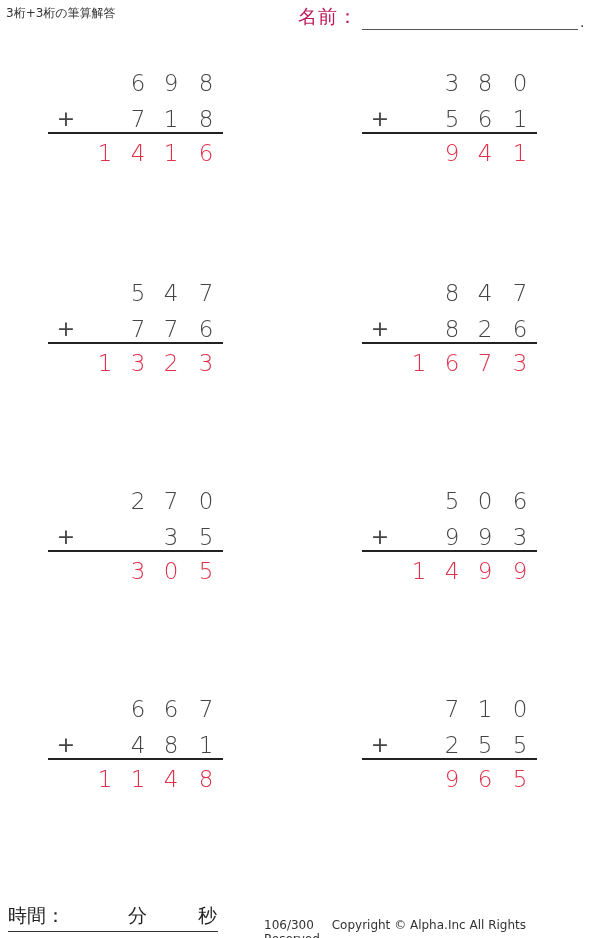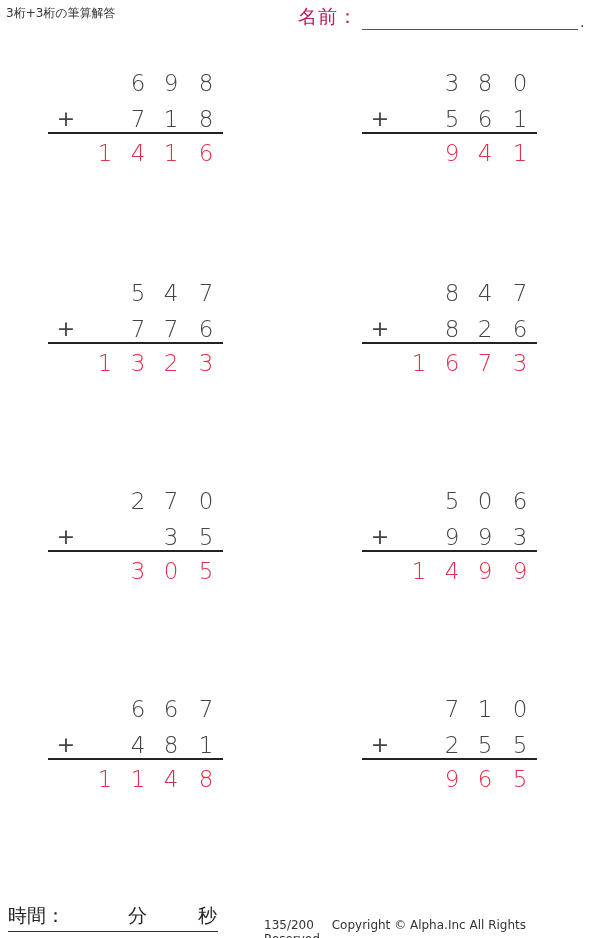--- a/index.html
+++ b/index.html
@@ -199,15 +199,15 @@
     </div>
   </div>
 
 <div class="footer-time">
   <span class="ft" style="left:0">時間：</span>
   <span class="ft" style="left:120px">分</span>
   <span class="ft" style="left:190px">秒</span>
 </div>
 
 <div class="footer-right">
-  <span>135/200</span>
+  <span>106/300</span>
   <span>Copyright © Alpha.Inc All Rights Reserved.</span>
 </div>
 
 </body></html>

